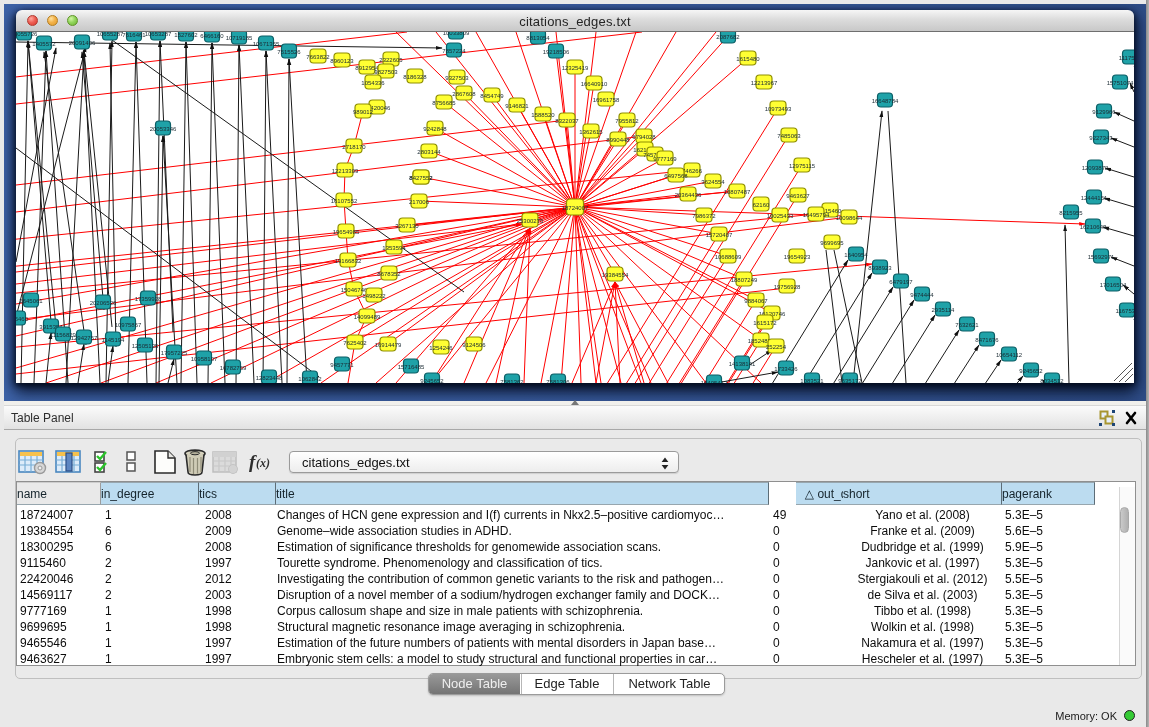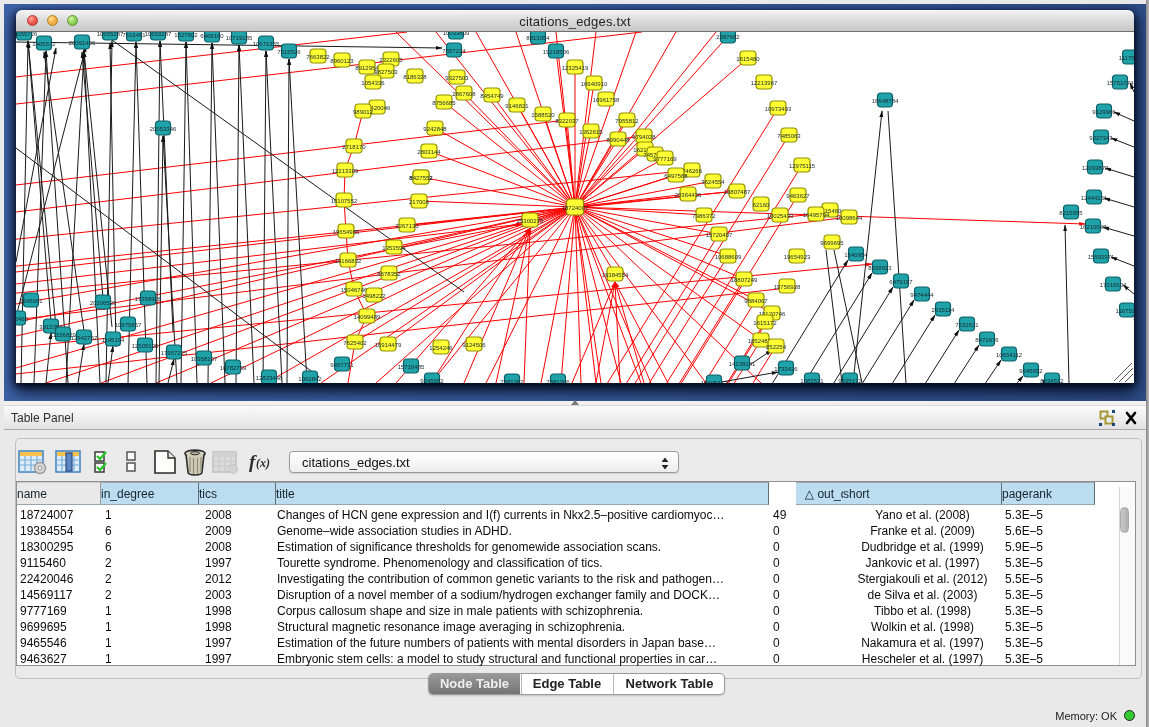--- a/index.html
+++ b/index.html
@@ -31,21 +31,21 @@
  background:#bcdcf0;border-right:1px solid #5d6d77;border-top:1px solid #97a6ae;border-bottom:1px solid #97a6ae}
 .tr{position:absolute;left:16px;width:1103px;height:16px;font-size:12px;color:#0c0c0c;line-height:16px;white-space:nowrap}
 .tr span{position:absolute;overflow:hidden}
 .c0{left:4px;width:80px}.c1{left:89px;width:95px}.c2{left:189px;width:75px}
 .c3{left:261px;width:492px}.c4{left:757px;width:70px}.c5{left:827px;width:159px;text-align:center}
 .c6{left:989px;width:95px}
 #vscroll{position:absolute;left:1119px;top:487px;width:16px;height:178px;background:#fafafa;border-left:1px solid #d5d5d5}
 #vthumb{position:absolute;left:1120px;top:507px;width:9px;height:26px;border-radius:6px;background:linear-gradient(90deg,#c9c9c9,#b0b0b0);border:1px solid #a8a8a8}
 
 #tabs{position:absolute;left:428px;top:673px;width:297px;height:22px;border:1px solid #9b9b9b;border-radius:5px;
- background:#fff;box-shadow:0 1px 2px rgba(0,0,0,.18);font-size:13px;font-weight:700}
+ background:#fff;box-shadow:0 1px 2px rgba(0,0,0,.18);font-size:13px;font-weight:400}
 #tabs .seg{position:absolute;top:0;height:20px;line-height:20px;text-align:center;color:#222}
 #tabs .sel{background:linear-gradient(#999,#747474);color:#efefef;border-radius:4px 0 0 4px}
 #memory{position:absolute;right:32px;top:710px;font-size:11px;color:#1b1b1b}
 #memdot{position:absolute;right:14px;top:710px;width:11px;height:11px;border-radius:50%;background:#35cb35;border:1.5px solid #222}
 
 #lstrip{position:absolute;left:0;top:0;width:4px;height:727px;background:#e9e9e9}
 #rstrip{position:absolute;right:0;top:0;width:3px;height:727px;background:linear-gradient(90deg,#8a8a8a,#b5b5b5)}
 </style></head>
 <body>
 <div id="stage">

